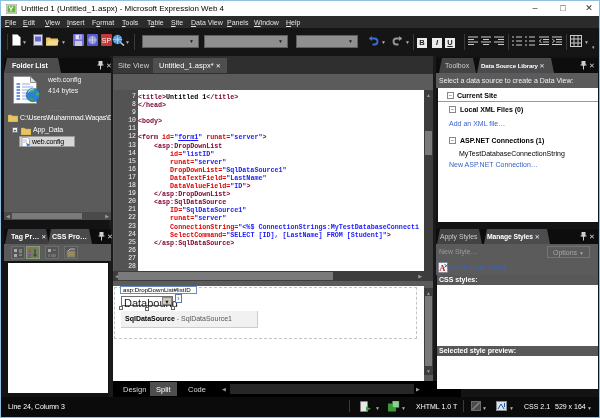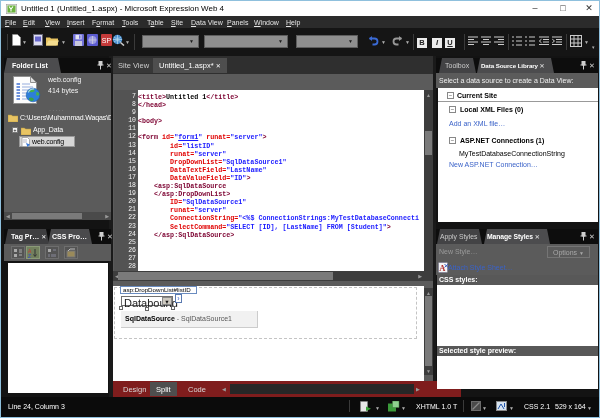--- a/index.html
+++ b/index.html
@@ -40,21 +40,21 @@
 #code { position:absolute; left:25px; top:16px; width:286px; height:181px; background:#fff; font-family:"Liberation Mono", monospace; font-size:6.7px; font-weight:bold; color:#000; overflow:hidden; padding-top:3px; }
 #code div, #gutter div { height:8.1px; line-height:8.1px; white-space:pre; }
 .tg { color:#7c0030;margin-top:18px; }
 .at { color:#e00000; }
 .av { color:#1a1aff; }
 .sbv { position:absolute; background:#3d3d3d; }
 .sbh { position:absolute; background:#3d3d3d; }
 .thumb { position:absolute; background:#7a7a7a; }
 .arr { position:absolute; color:#9a9a9a; font-size:6px; }
 #design { position:absolute; left:0px; top:212px; width:311px; height:95px; background:#fff; }
-#edbot { position:absolute; left:112px; top:325px; width:348px; height:16px; background:#7f1d1d; }
+#edbot { position:absolute; left:112px; top:325px; width:348px; height:16px; background:#000000; }
 .edbtab { position:absolute; top:2px; height:15px; color:#d8d8d8; font-size:7.5px; padding:3px 8px 0 8px; }
 
 .rwhite { position:absolute; background:#fff; font-size:7px; color:#000; }
 .blue { color:#3a62c8; }
 .secbar { position:absolute; left:436px; width:161px; height:10px; background:#585858; color:#fff; font-size:7px; font-weight:bold; padding:1px 0 0 2px; }
 .ebox { position:absolute; width:7px; height:7px; border:1px solid #888; font-size:6px; line-height:5px; text-align:center; color:#444; background:#fff; }
 
 #status { position:absolute; left:1px; top:397px; width:598px; height:20px; background:#0b0b0b; color:#fff; font-size:7px; }
 </style>
 </head>
@@ -293,27 +293,28 @@
         <div>27</div>
         <div>28</div>
     </div>
     <div id="code">
         <div><span class="tg">&lt;title&gt;</span>Untitled 1<span class="tg">&lt;/title&gt;</span></div>
         <div><span class="tg">&lt;/head&gt;</span></div>
         <div>&nbsp;</div>
         <div><span class="tg">&lt;body&gt;</span></div>
         <div>&nbsp;</div>
         <div><span class="tg">&lt;form</span> <span class="at">id=</span><span class="av">"<u>form1</u>"</span> <span class="at">runat=</span><span class="av">"server"</span><span class="tg">&gt;</span></div>
+        <div>    <span class="tg">&lt;asp:DropDownList</span></div>
         <div>        <span class="at">id=</span><span class="av">"listID"</span></div>
         <div>        <span class="at">runat=</span><span class="av">"server"</span></div>
         <div>        <span class="at">DropDownList=</span><span class="av">"SqlDataSource1"</span></div>
         <div>        <span class="at">DataTextField=</span><span class="av">"LastName"</span></div>
         <div>        <span class="at">DataValueField=</span><span class="av">"ID"</span><span class="tg">&gt;</span></div>
+        <div>    <span class="tg">&lt;/asp:DropDownList&gt;</span></div>
         <div>    <span class="tg">&lt;asp:SqlDataSource</span></div>
-        <div>    <span class="tg">&lt;/asp:DropDownList&gt;</span></div>
         <div>        <span class="at">ID=</span><span class="av">"SqlDataSource1"</span></div>
         <div>        <span class="at">runat=</span><span class="av">"server"</span></div>
         <div>        <span class="at">ConnectionString=</span><span class="av">"&lt;%$ ConnectionStrings:MyTestDatabaseConnecti</span></div>
         <div>        <span class="at">SelectCommand=</span><span class="av">"SELECT [ID], [LastName] FROM [Student]"</span><span class="tg">&gt;</span></div>
         <div>    <span class="tg">&lt;/asp:SqlDataSource&gt;</span></div>
         <div>&nbsp;</div>
       </div>
     <div class="sbv" style="left:311px;top:16px;width:9px;height:181px">
       <span class="arr" style="left:2px;top:2px;font-size:5px">▲</span>
       <div class="thumb" style="left:1px;top:41px;width:7px;height:24px"></div>

